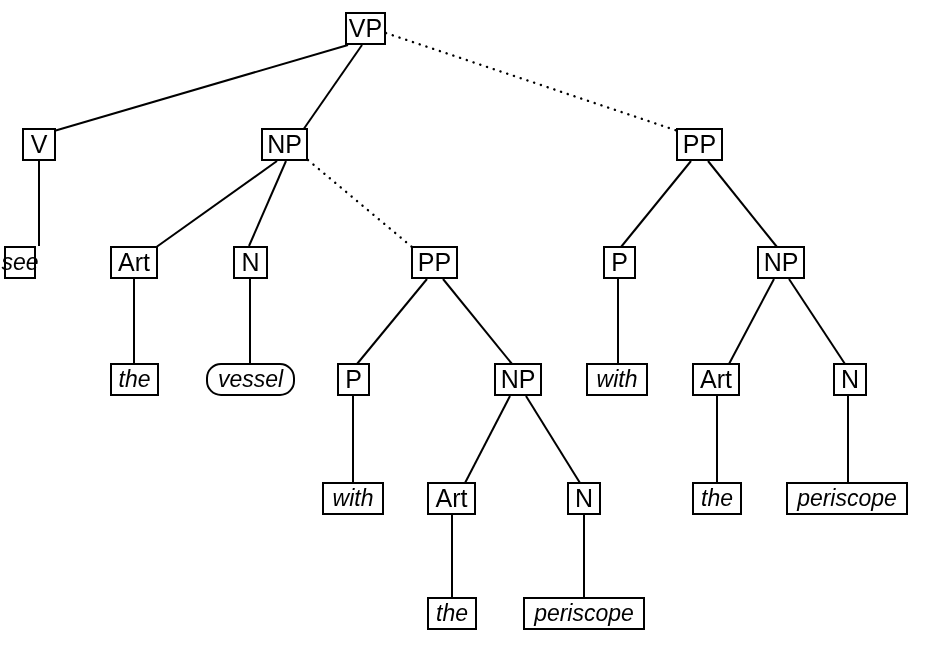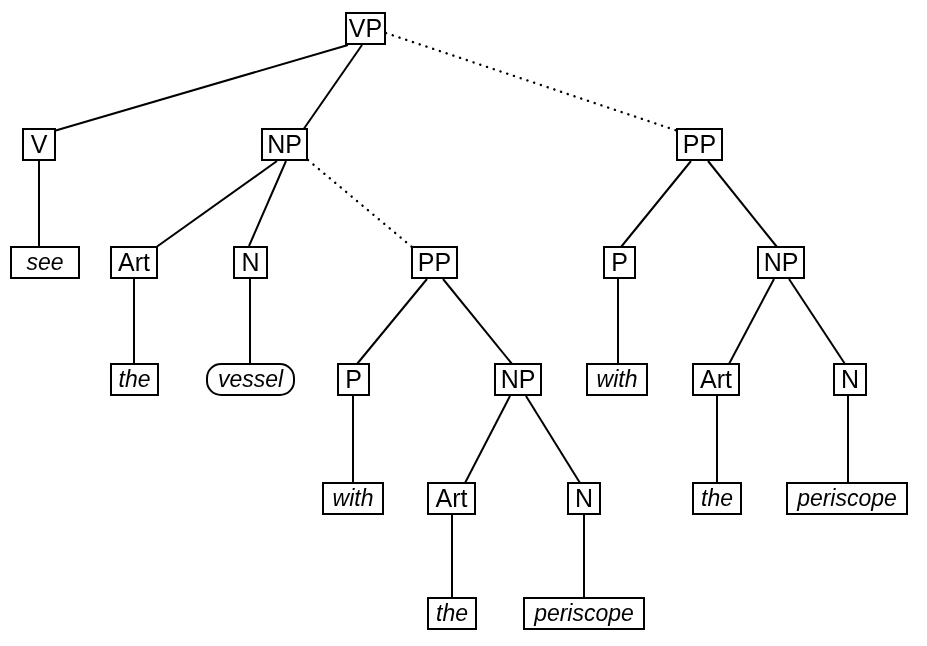--- a/index.html
+++ b/index.html
@@ -76,21 +76,21 @@
     </div>
     <div class="node node-cat" style="left: 22px; top: 128px; width: 34px; height: 33px;">
       <span>V</span>
     </div>
     <div class="node node-cat" style="left: 261px; top: 128px; width: 47px; height: 33px;">
       <span>NP</span>
     </div>
     <div class="node node-cat" style="left: 676px; top: 128px; width: 47px; height: 33px;">
       <span>PP</span>
     </div>
-    <div class="node node-term" style="left: 10px; top: 246px; width: 70px; height: 33px;">
+    <div class="node node-term" style="left: 4px; top: 246px; width: 32px; height: 33px;">
       <span>see</span>
     </div>
     <div class="node node-cat" style="left: 110px; top: 246px; width: 48px; height: 33px;">
       <span>Art</span>
     </div>
     <div class="node node-cat" style="left: 233px; top: 246px; width: 35px; height: 33px;">
       <span>N</span>
     </div>
     <div class="node node-cat" style="left: 411px; top: 246px; width: 47px; height: 33px;">
       <span>PP</span>

